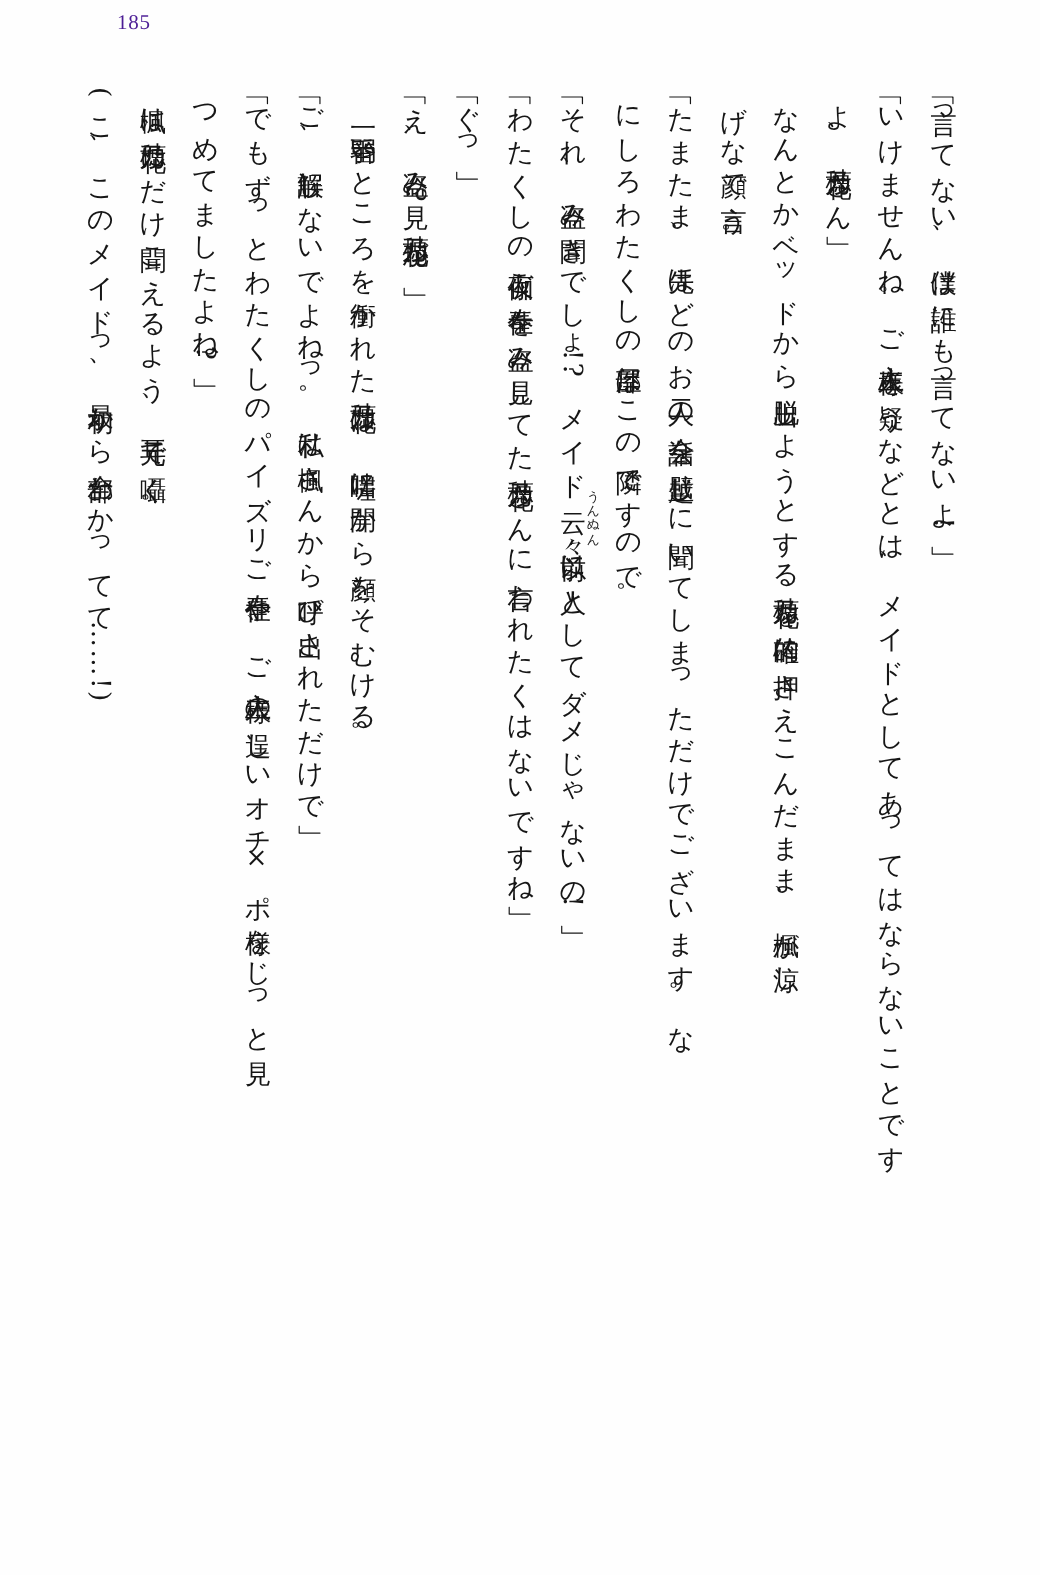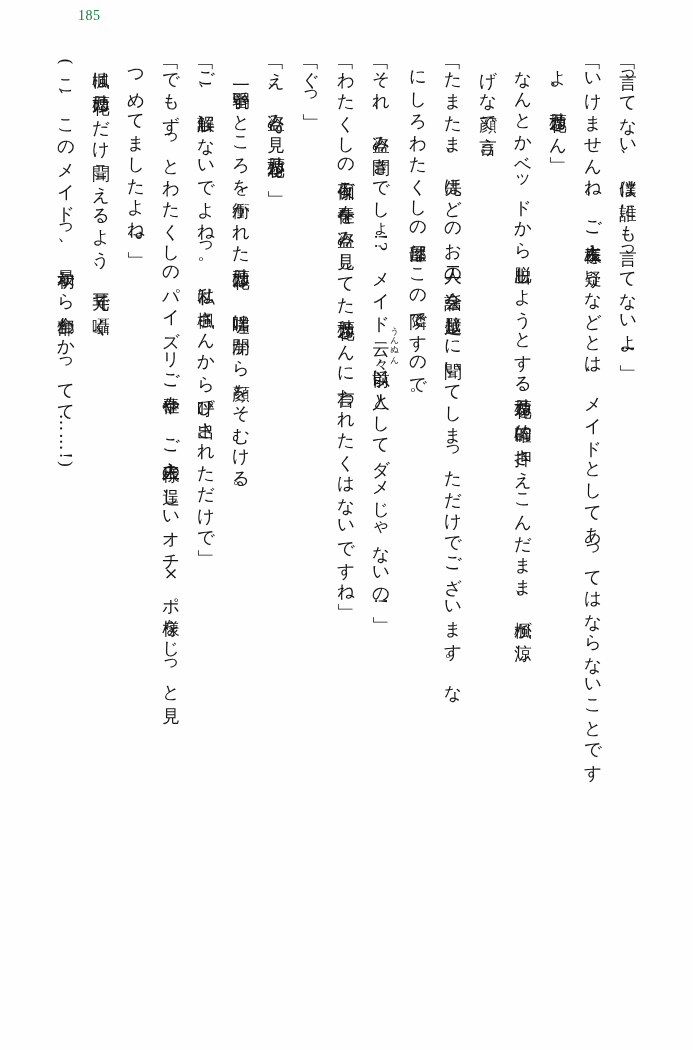--- a/index.html
+++ b/index.html
@@ -20,21 +20,21 @@
     inset: 0;
     background: #fefefe;
   }
   
   .page-number {
     position: absolute;
     top: 8px;
     left: 78px;
     font-size: 14px;
     font-family: "Liberation Serif", serif;
-    color: #15803d;
+    color: #4c1d95;
     letter-spacing: 0.5px;
   }
   
   .vtext {
     position: absolute;
     top: 58px;
     right: 48px;
     left: 48px;
     bottom: 40px;
     writing-mode: vertical-rl;

